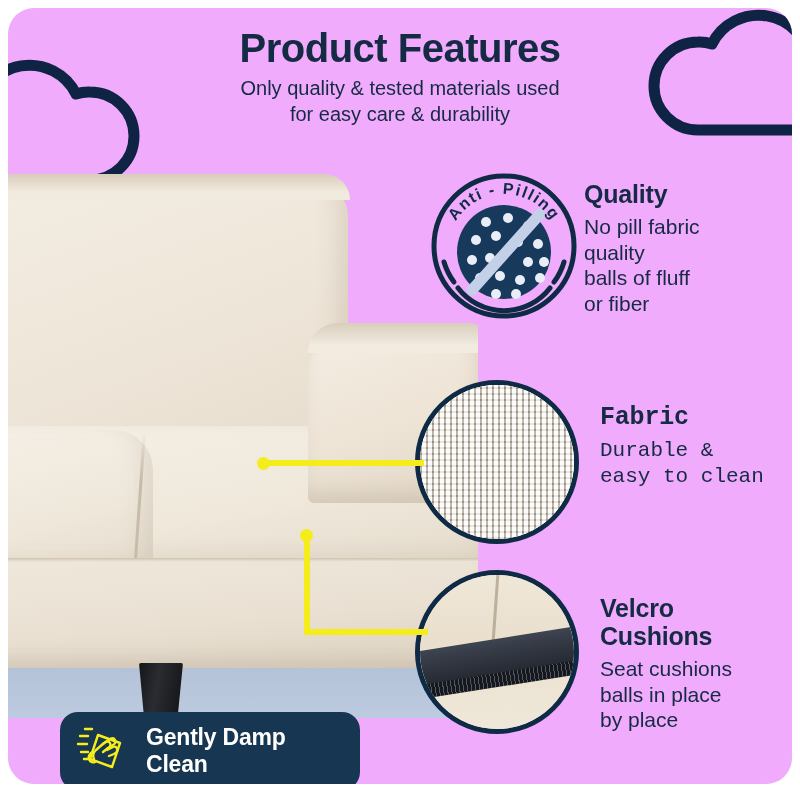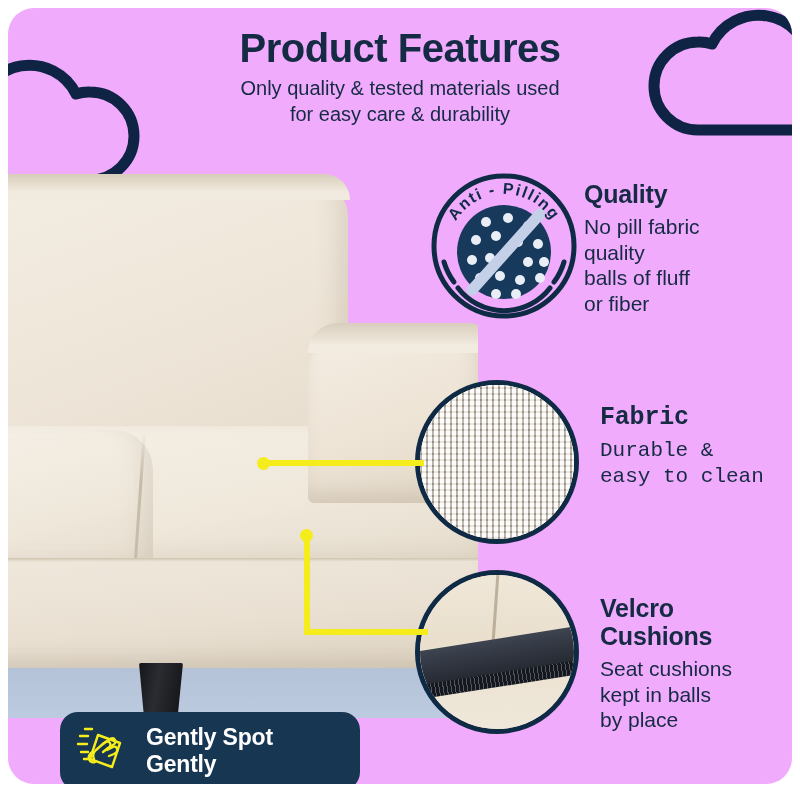--- a/index.html
+++ b/index.html
@@ -283,21 +283,21 @@
       <div id="velcro-strip"></div>
       <div id="velcro-teeth"></div>
     </div>
     <div class="ftext" style="left:592px; top:586px; width:190px;">
       <div class="ftitle">
         <div>Velcro</div>
         <div>Cushions</div>
       </div>
       <div class="fdesc">
         <div>Seat cushions</div>
-        <div>kept in balls</div>
+        <div>balls in place</div>
         <div>by place</div>
       </div>
     </div>
 
     <div class="pdot" style="left:249px; top:449px;"></div>
     <div class="pointer" style="left:256px; top:452px; width:160px; height:6px;"></div>
 
     <div class="pdot" style="left:292px; top:521px;"></div>
     <div class="pointer" style="left:296px; top:527px; width:6px; height:100px;"></div>
     <div class="pointer" style="left:296px; top:621px; width:124px; height:6px;"></div>
@@ -309,18 +309,18 @@
             <path d="M22 12 L44 20 L36 44 L14 36 Z"></path>
             <path d="M18 36 c-2-4 0-7 2-9 l8-7 c2-2 5-2 6 0 c1 2 0 4-2 5 l-5 4"></path>
             <path d="M27 21 l7-5 c2-1 4-1 5 1 c1 2 0 4-2 5 l-6 4"></path>
             <path d="M31 27 l6-3 c2-1 4 0 4 2 c1 2-1 4-3 5 l-5 2"></path>
             <path d="M17 29 c-3 1-5 4-4 7 c1 3 4 4 6 3"></path>
             <path d="M4 13 h8 M2 21 h9 M5 29 h7 M9 6 h7 M8 36 h5"></path>
           </g>
         </svg>
       </span>
       <span id="spot-clean-text">
-        <div>Gently Spot Gently</div>
+        <div>Gently Damp Clean</div>
       </span>
     </div>
 
   </div>
 </div>
 
 </body></html>

